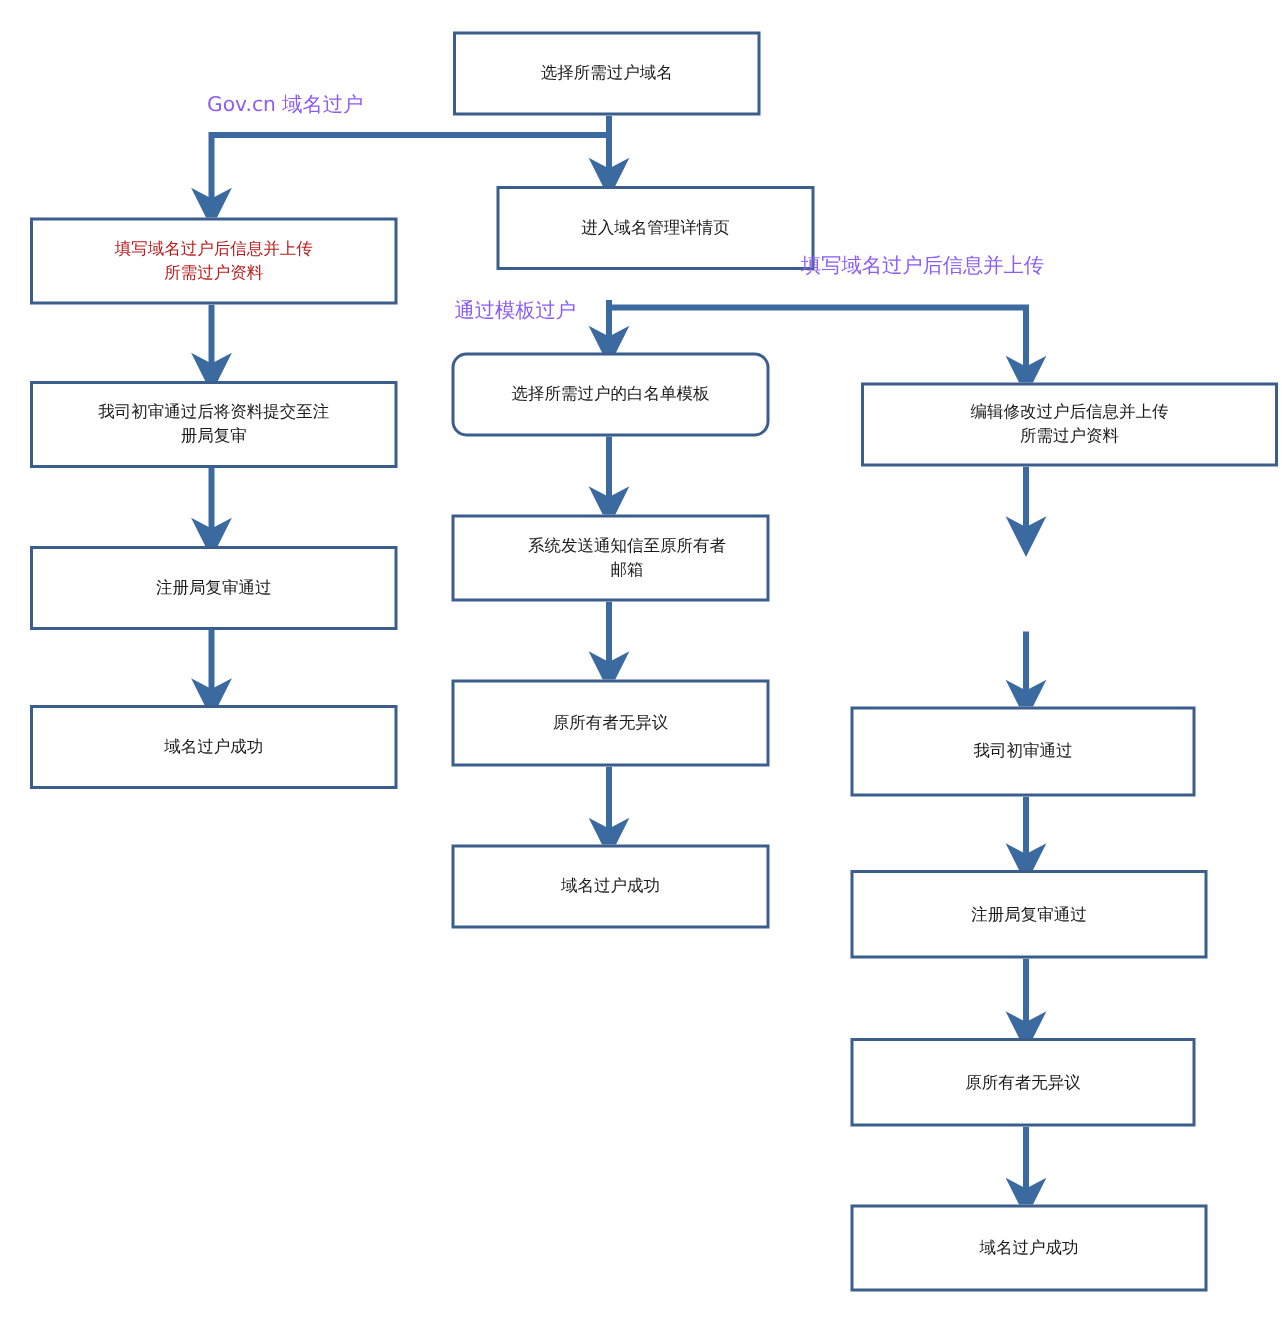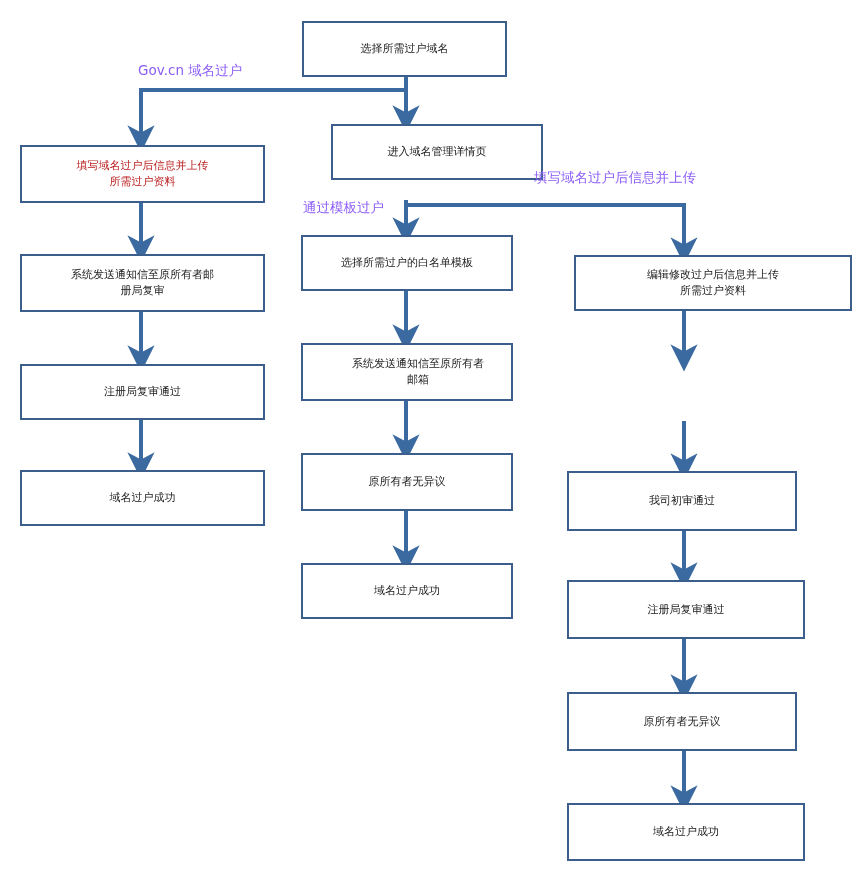--- a/index.html
+++ b/index.html
@@ -98,37 +98,37 @@
   <div class="node" style="left:302px; top:21px; width:205px; height:56px;">
     <span class="node-text">选择所需过户域名</span>
   </div>
 
   <div class="node muted" style="left:20px; top:145px; width:245px; height:58px;">
     <span class="node-text">填写域名过户后信息并上传
 所需过户资料</span>
   </div>
 
   <div class="node" style="left:20px; top:254px; width:245px; height:58px;">
-    <span class="node-text">系统发送通知信至原所有者邮
+    <span class="node-text">我司初审通过后将资料提交至注
 册局复审</span>
   </div>
 
   <div class="node" style="left:20px; top:364px; width:245px; height:56px;">
     <span class="node-text">注册局复审通过</span>
   </div>
 
   <div class="node" style="left:20px; top:470px; width:245px; height:56px;">
     <span class="node-text">域名过户成功</span>
   </div>
 
   <div class="node" style="left:301px; top:124px; width:212px; height:56px;margin-left:30px;">
     <span class="node-text">进入域名管理详情页</span>
   </div>
 
-  <div class="node" style="left:301px; top:235px; width:212px; height:56px;">
+  <div class="node" style="left:301px; top:235px; width:212px; height:56px;border-radius:10px;">
     <span class="node-text">选择所需过户的白名单模板</span>
   </div>
 
   <div class="node" style="left:301px; top:343px; width:212px; height:58px;padding-left:30px;">
     <span class="node-text">系统发送通知信至原所有者
 邮箱</span>
   </div>
 
   <div class="node" style="left:301px; top:453px; width:212px; height:58px;">
     <span class="node-text">原所有者无异议</span>

